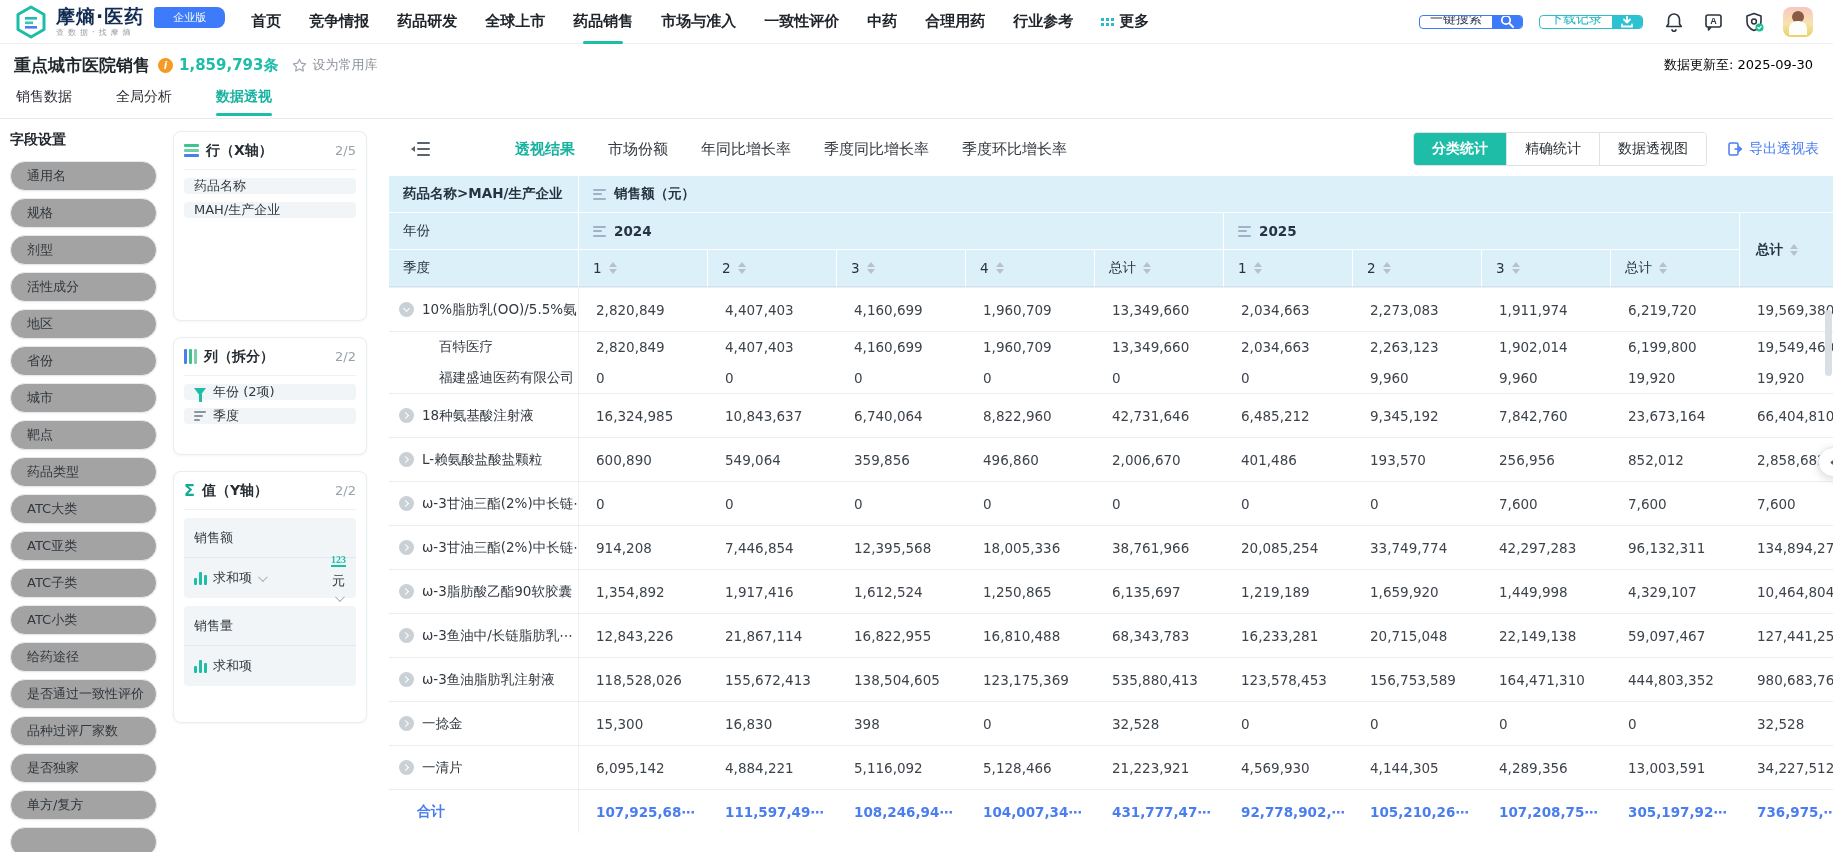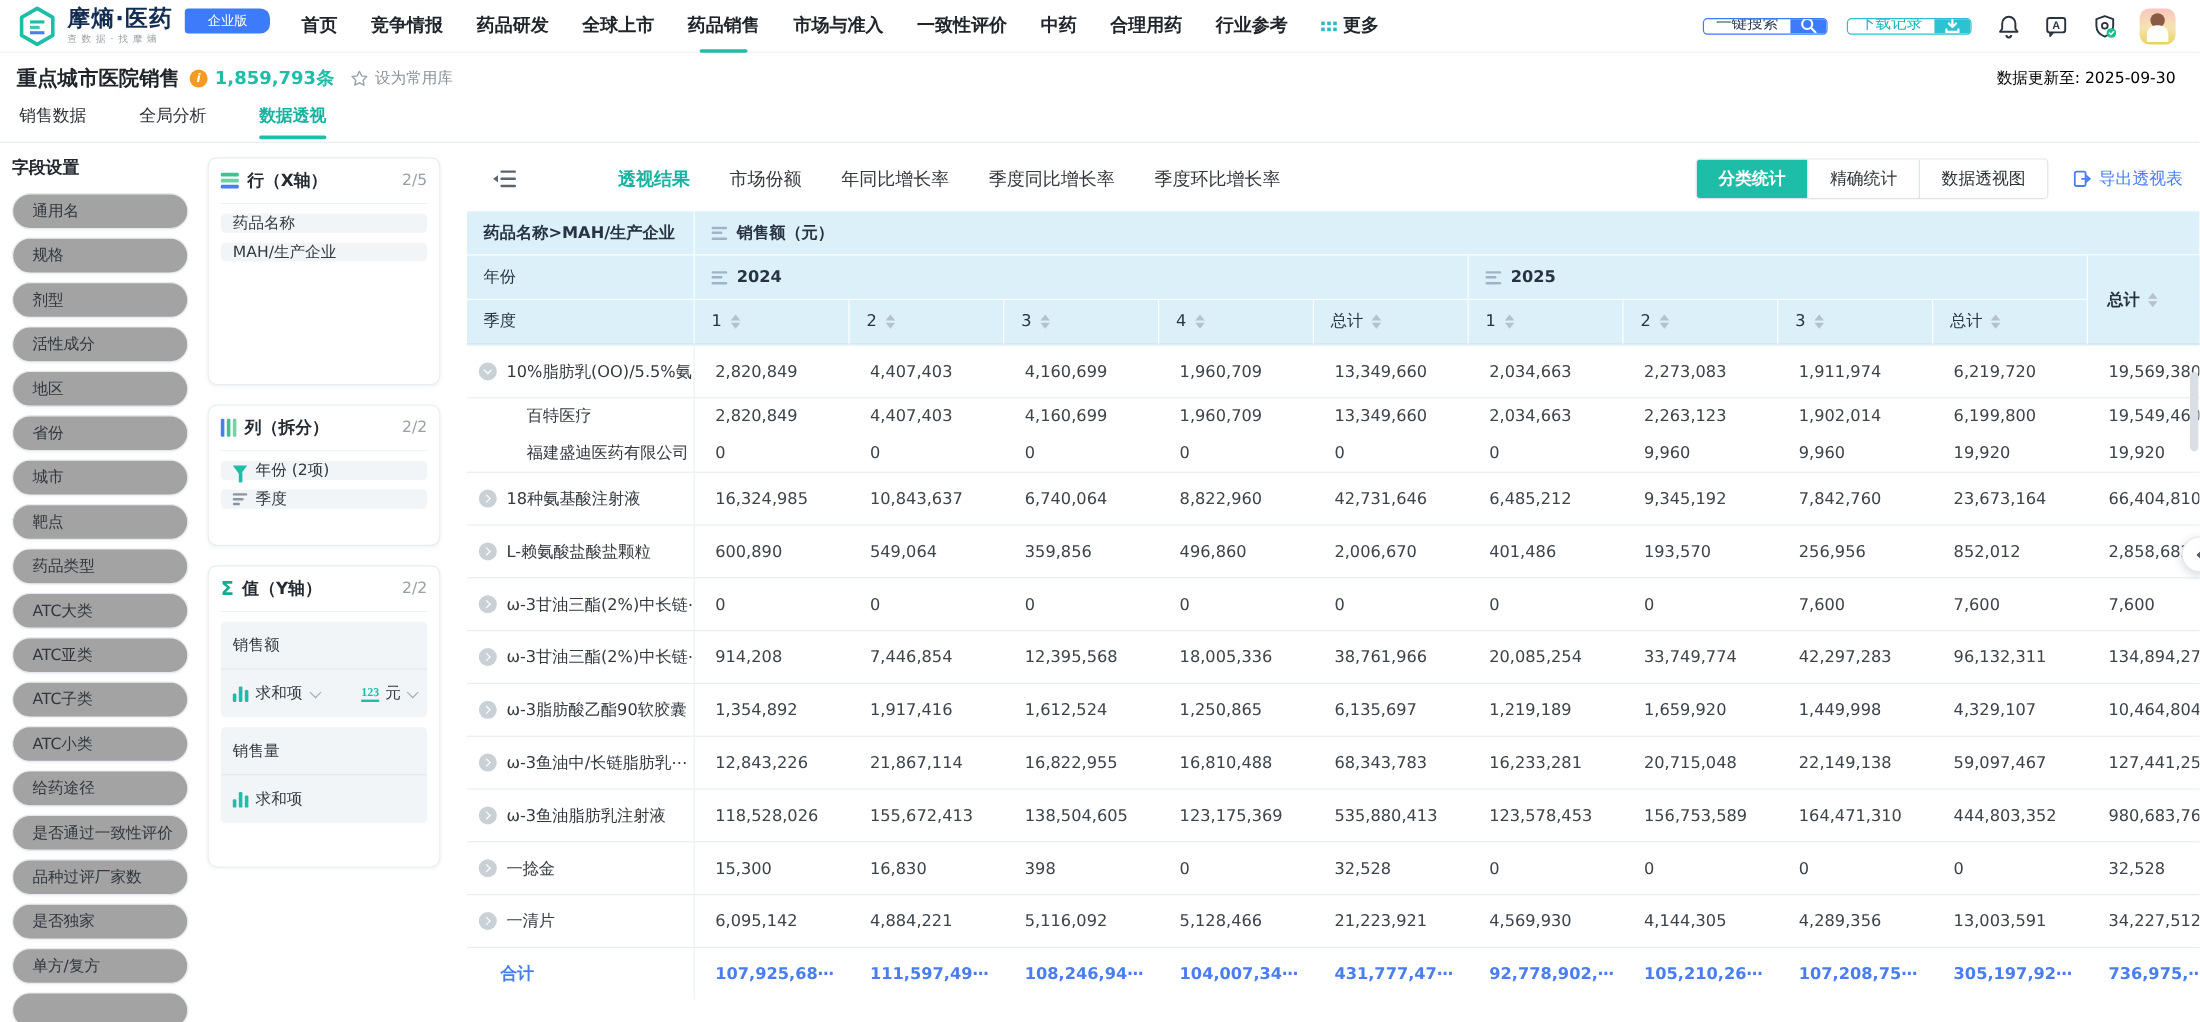--- a/index.html
+++ b/index.html
@@ -54,21 +54,21 @@
   .panel-h .t { font-size:14px; font-weight:600; color:#262c33; margin-left:7px; }
   .panel-h .cnt { margin-left:auto; font-size:13px; color:#98a0a8; }
   .pchip { background:#f1f5f7; border-radius:4px; height:16px; display:flex; align-items:center; padding:0 10px; font-size:13px; color:#32393f; margin-top:8px; cursor:grab; }
   .pchip .ic { margin-right:7px; }
   .panel.rows-panel .body { min-height:132px; }
   .panel.cols-panel .body { min-height:60px; }
   .vgroup { background:#f1f5f7; border-radius:4px; margin-top:8px; }
   .vgroup .vrow { height:40px; display:flex; align-items:center; padding:12px 10px; font-size:13px; color:#32393f;font-family:Liberation Serif, serif; }
   .vgroup .vrow.first { border-bottom:1px solid #e2e9ee; }
   .vgroup .agg { display:flex; align-items:center; gap:6px; cursor:pointer; }
-  .vgroup .unit { display:flex; align-items:center; gap:5px; margin-left:auto; cursor:pointer; }
+  .vgroup .unit { display:flex; align-items:center; gap:5px; margin-left:auto; cursor:pointer;flex-direction:column; }
   .chev { width:7px; height:7px; border-right:1.5px solid #a6afb7; border-bottom:1.5px solid #a6afb7; transform:rotate(45deg) translateY(-2px); display:inline-block; }
   .ic-123 { font-size:10px; font-weight:bold; color:#1ebda8; border-bottom:2px solid #1ebda8; line-height:1.1; }
   .panel-note { font-size:12.5px; color:#9aa2ab; line-height:1.7; padding:2px 4px; }
   
   .ic-rows { display:flex; flex-direction:column; gap:2px; width:15px; }
   .ic-rows i { height:3px; border-radius:1px; }
   .ic-rows i:nth-child(1){ background:#3ec28f; } .ic-rows i:nth-child(2){ background:#6ed0a5; } .ic-rows i:nth-child(3){ background:#4a7df0; }
   .ic-cols { display:flex; gap:2px; align-items:flex-end; height:15px; }
   .ic-cols i { width:3px; border-radius:1px; }
   .ic-cols i:nth-child(1){ height:15px; background:#4a7df0; } .ic-cols i:nth-child(2){ height:15px; background:#3ec28f; } .ic-cols i:nth-child(3){ height:15px; background:#79d2a6; }

